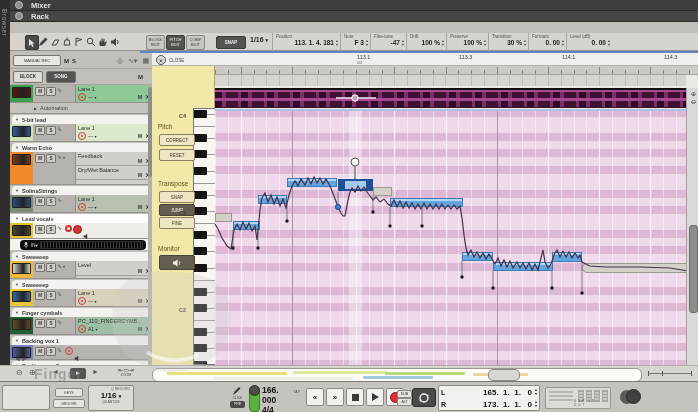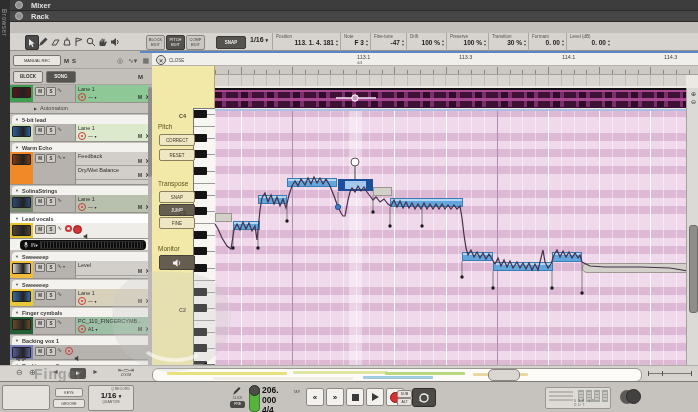--- a/index.html
+++ b/index.html
@@ -828,21 +828,21 @@
           <path d="M1,9 L2.5,5.5 L7,1 L8.5,2.5 L4,7 Z" fill="#3a3a3a"></path>
         </svg>
       <div style="position:absolute;top:10px;left:0;width:17px;font-size:3.2px;text-align:center;color:#444">CLICK</div>
       <div style="position:absolute;top:15px;left:1px;width:15px;height:7px;background:#4c4a47;border-radius:2px;color:#eee;font-size:3.5px;text-align:center;line-height:7px">PRE</div>
     </div>
     <div class="abs" style="left:249px;top:4px;width:9px;height:24px;background:#57b33e;border:1px solid #3c7d2c;border-radius:4px">
       <div style="position:absolute;left:-1px;top:-2px;width:9px;height:9px;border-radius:50%;background:#4f4d4a;border:1px solid #2e2d2b"></div>
     </div>
     <div class="abs" style="left:262px;top:3px;width:38px;height:26px">
       <div style="display:flex;align-items:baseline;gap:2px">
-          <span style="font-size:8.5px;font-weight:bold;color:#111">206. 000</span>
+          <span style="font-size:8.5px;font-weight:bold;color:#111">166. 000</span>
           <span style="font-size:3.5px;color:#555">TAP</span>
         </div>
       <div style="font-size:8.5px;font-weight:bold;color:#111">4/4</div>
     </div>
     <div class="abs" style="left:306px;top:6px;display:flex;gap:2px">
       <div class="transbtn">«</div>
       <div class="transbtn">»</div>
       <div class="transbtn">
           <span style="width:7px;height:7px;background:#3a3a3a;display:block"></span>
         </div>
@@ -856,20 +856,24 @@
     <div class="tinybtn" style="left:397px;top:8px;width:13px;height:6px">DUB</div>
     <div class="tinybtn" style="left:397px;top:16px;width:13px;height:6px">ALT</div>
     <div id="loop-btn">
       <svg width="12" height="10" viewBox="0 0 12 10">
         <path d="M2,5 a4,4 0 0 1 8,0" stroke="#f0f0f0" fill="none" stroke-width="1.4"></path>
         <path d="M10,5 a4,4 0 0 1 -8,0" stroke="#f0f0f0" fill="none" stroke-width="1.4"></path>
         <path d="M9,1.2 l2,1.2 -2.4,1 Z" fill="#f0f0f0"></path>
           <path d="M3,8.8 l-2,-1.2 2.4,-1 Z" fill="#f0f0f0"></path>
       </svg>
     </div>
+    <div class="tpanel" style="left:438px;top:3px;width:102px;height:26px">
+      <div class="lr-line"><span style="font-size:7px">L</span><span style="margin-left:auto">165.  1.  1.   0</span><span class="steppers"><span>▴</span><span>▾</span></span></div>
+      <div class="lr-line"><span style="font-size:7px">R</span><span style="margin-left:auto">173.  1.  1.   0</span><span class="steppers"><span>▴</span><span>▾</span></span></div>
+    </div>
     <div id="meters">
       <div class="mrows"></div>
       <div class="mcol" style="left:32px"></div>
         <div class="mcol" style="left:40px"></div>
         <div class="mcol" style="left:48px"></div>
         <div class="mcol" style="left:56px"></div>
       <div id="meterlbl">DSP  IN  OUT</div>
     </div>
     <div id="knob"></div>
   </div>

